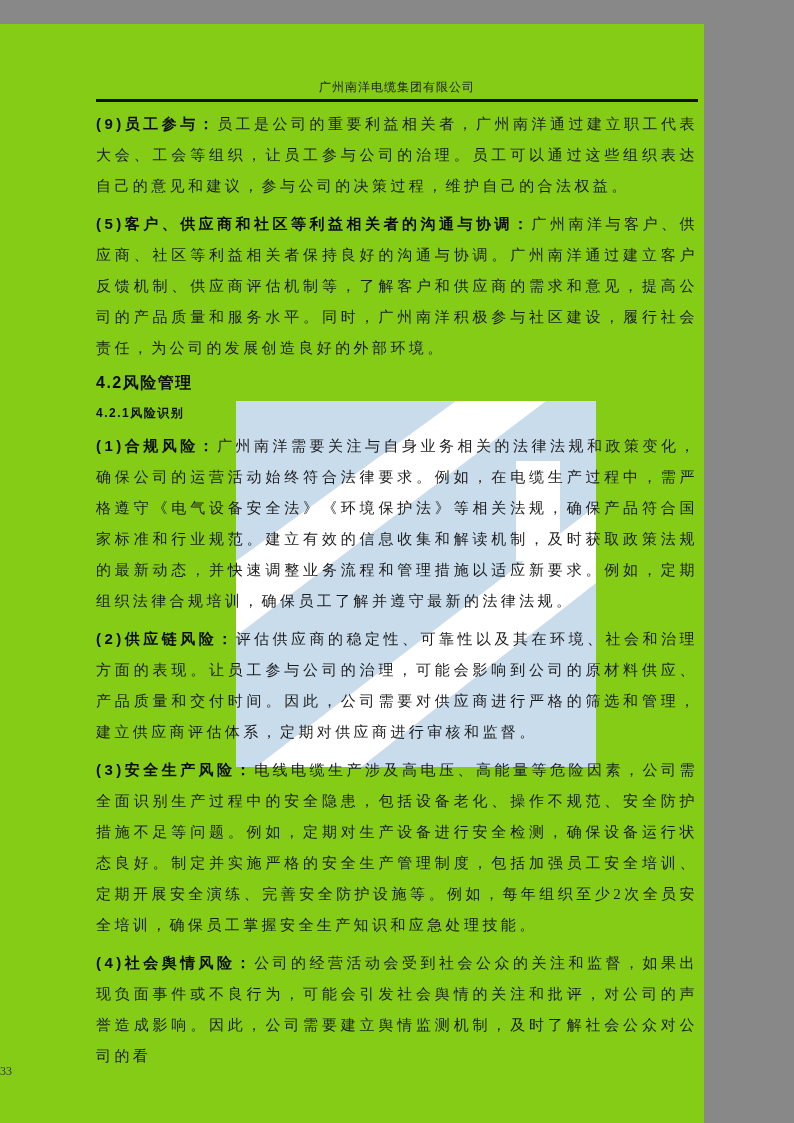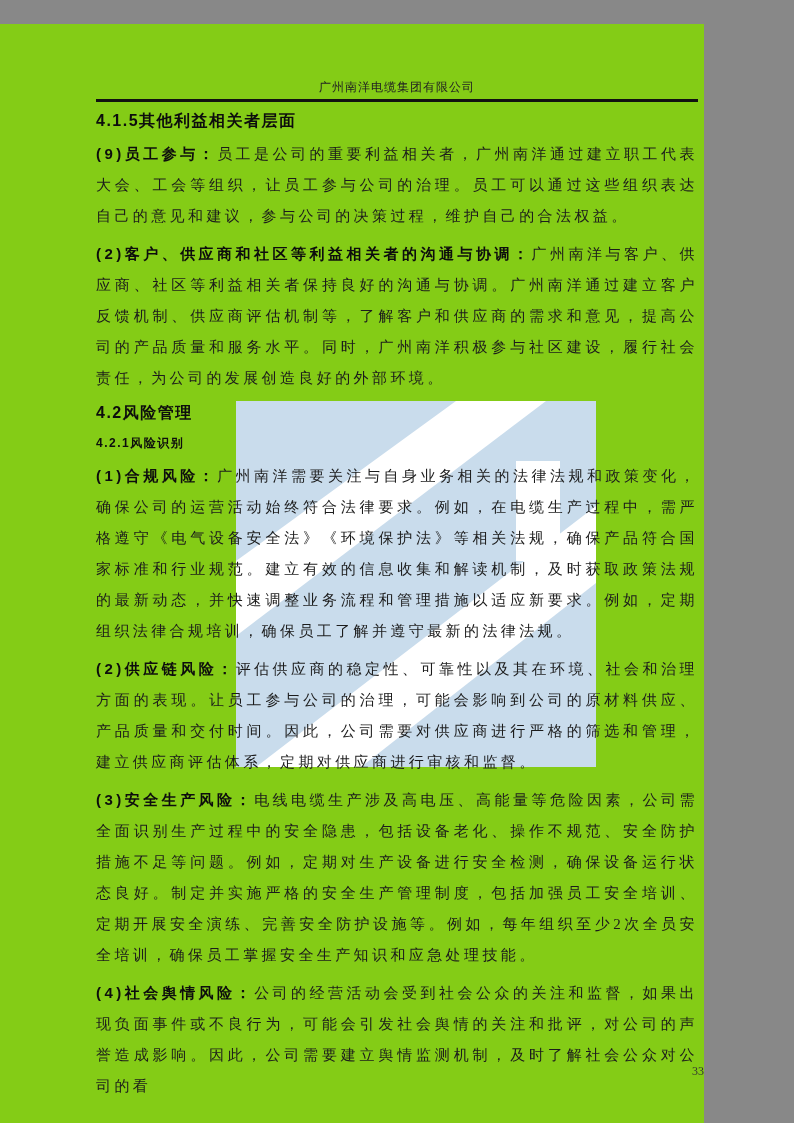--- a/index.html
+++ b/index.html
@@ -62,21 +62,21 @@
   }
   p.body b{
     font-family:"Liberation Sans", sans-serif;
     font-weight:bold;
     color:#0d0d0d;
   }
   .page-footer{
     position:absolute;
     top:1040px;left:0;
     width:100%;
-    text-align:right;
+    text-align:left;
     font-size:12px;
     color:#333;
     z-index:1;
   }
 </style>
 </head>
 <body>
 
 <div class="page">
 
@@ -88,25 +88,24 @@
       <rect x="280" y="60" width="44" height="100" fill="#ffffff"></rect>
     </svg>
   </div>
 
   <div class="content">
 
     <div class="doc-header">
       <span>广州南洋电缆集团有限公司</span>
     </div>
 
-    <h2 class="sec">4.1.5其他利益相关者层面</h2>
 
     <p class="body"><b>(9)员工参与：</b><span>员工是公司的重要利益相关者，广州南洋通过建立职工代表大会、工会等组织，让员工参与公司的治理。员工可以通过这些组织表达自己的意见和建议，参与公司的决策过程，维护自己的合法权益。</span></p>
 
-    <p class="body"><b>(2)客户、供应商和社区等利益相关者的沟通与协调：</b><span>广州南洋与客户、供应商、社区等利益相关者保持良好的沟通与协调。广州南洋通过建立客户反馈机制、供应商评估机制等，了解客户和供应商的需求和意见，提高公司的产品质量和服务水平。同时，广州南洋积极参与社区建设，履行社会责任，为公司的发展创造良好的外部环境。</span></p>
+    <p class="body"><b>(5)客户、供应商和社区等利益相关者的沟通与协调：</b><span>广州南洋与客户、供应商、社区等利益相关者保持良好的沟通与协调。广州南洋通过建立客户反馈机制、供应商评估机制等，了解客户和供应商的需求和意见，提高公司的产品质量和服务水平。同时，广州南洋积极参与社区建设，履行社会责任，为公司的发展创造良好的外部环境。</span></p>
 
     <h2 class="sec">4.2风险管理</h2>
 
     <h3 class="sub">4.2.1风险识别</h3>
 
     <p class="body"><b>(1)合规风险：</b><span>广州南洋需要关注与自身业务相关的法律法规和政策变化，确保公司的运营活动始终符合法律要求。例如，在电缆生产过程中，需严格遵守《电气设备安全法》《环境保护法》等相关法规，确保产品符合国家标准和行业规范。建立有效的信息收集和解读机制，及时获取政策法规的最新动态，并快速调整业务流程和管理措施以适应新要求。例如，定期组织法律合规培训，确保员工了解并遵守最新的法律法规。</span></p>
 
     <p class="body"><b>(2)供应链风险：</b><span>评估供应商的稳定性、可靠性以及其在环境、社会和治理方面的表现。让员工参与公司的治理，可能会影响到公司的原材料供应、产品质量和交付时间。因此，公司需要对供应商进行严格的筛选和管理，建立供应商评估体系，定期对供应商进行审核和监督。</span></p>
 
     <p class="body"><b>(3)安全生产风险：</b><span>电线电缆生产涉及高电压、高能量等危险因素，公司需全面识别生产过程中的安全隐患，包括设备老化、操作不规范、安全防护措施不足等问题。例如，定期对生产设备进行安全检测，确保设备运行状态良好。制定并实施严格的安全生产管理制度，包括加强员工安全培训、定期开展安全演练、完善安全防护设施等。例如，每年组织至少2次全员安全培训，确保员工掌握安全生产知识和应急处理技能。</span></p>

